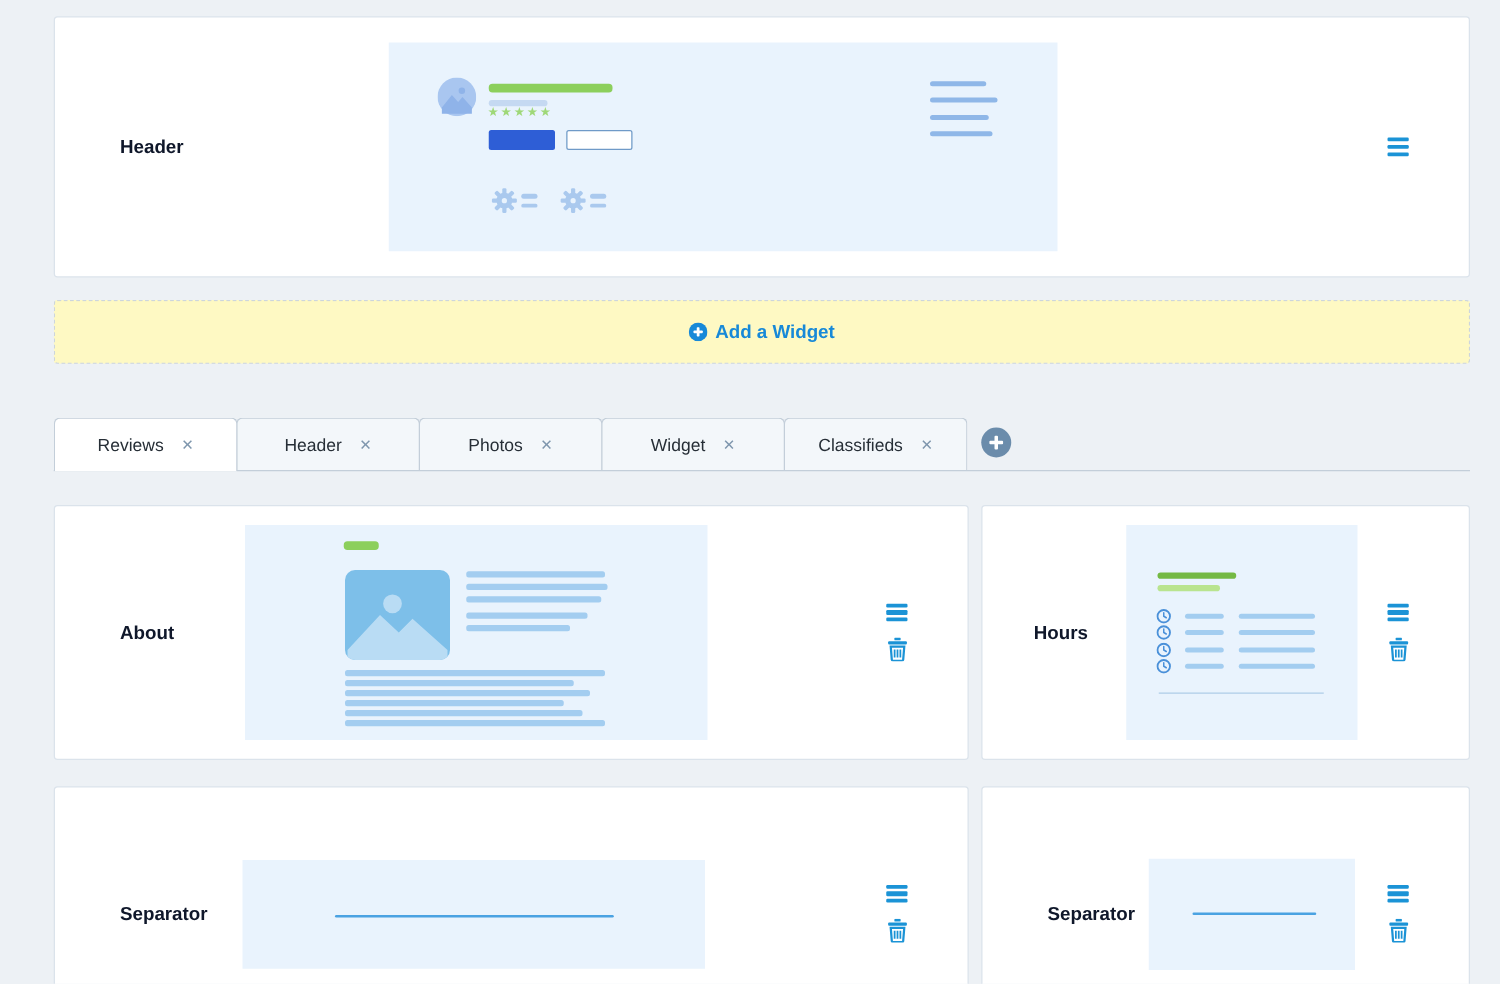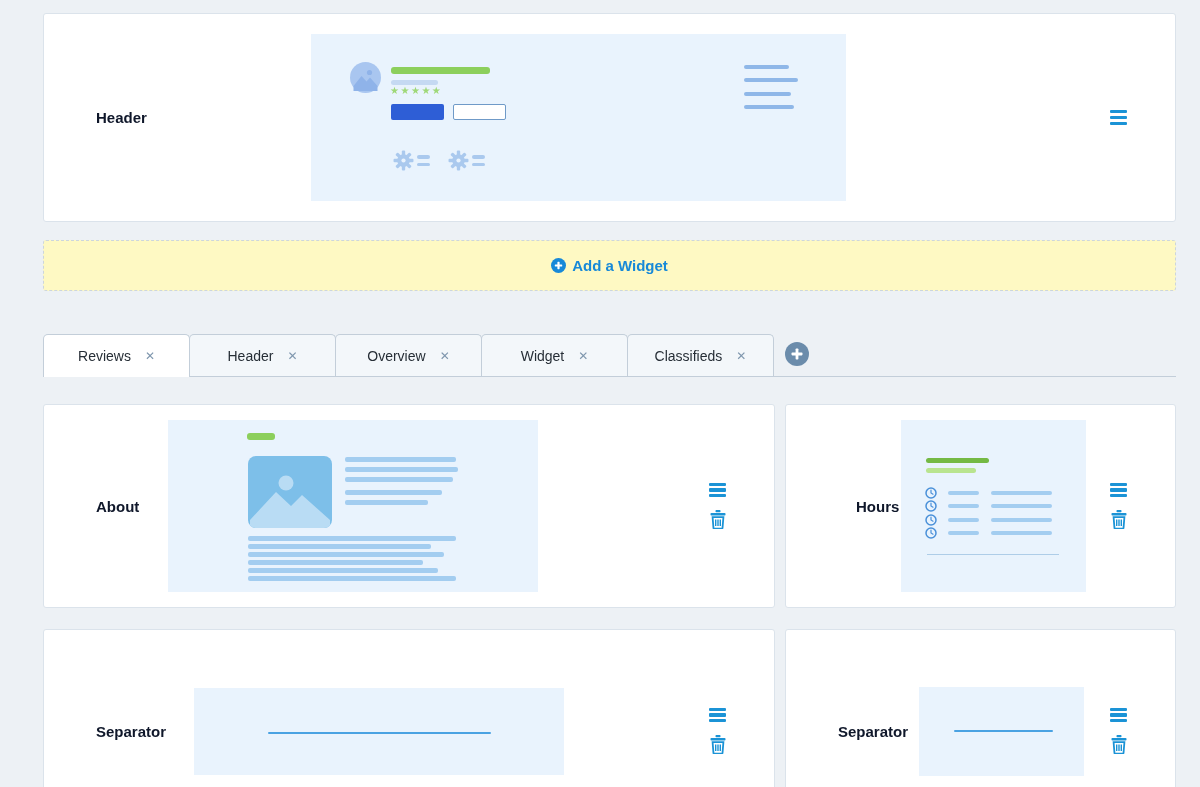--- a/index.html
+++ b/index.html
@@ -23,22 +23,22 @@
   .widget-card { height:204px; }
 
   .w-label {
     padding-left:52px;
     font-size:15px;
     color:#0f172a;
     flex:0 0 auto;
     font-weight:bold;
   }
   .lbl-header { width:267px; }
-  .lbl-about  { width:124px; }
-  .lbl-hours  { width:115px; padding-left:70px; }
+  .lbl-about  { width:152px; }
+  .lbl-hours  { width:115px; padding-left:41px; }
   .lbl-sepl   { width:150px; }
   .lbl-sepr   { width:133px; }
 
   .preview { position:relative; background:#e9f3fd; flex:0 0 auto; }
   .hp  { width:535px; height:167px; }
   .ap  { width:370px; height:172px; }
   .hop { width:185px; height:172px; }
   .spl { width:370px; height:87px; }
   .spr { width:165px; height:89px; }
 
@@ -230,21 +230,21 @@
   <div class="tabs">
     <div class="tab active">
       <span>Reviews</span>
       <span class="tab-close">✕</span>
     </div>
     <div class="tab">
       <span>Header</span>
       <span class="tab-close">✕</span>
     </div>
     <div class="tab">
-      <span>Overview</span>
+      <span>Photos</span>
       <span class="tab-close">✕</span>
     </div>
     <div class="tab">
       <span>Widget</span>
       <span class="tab-close">✕</span>
     </div>
     <div class="tab">
       <span>Classifieds</span>
       <span class="tab-close">✕</span>
     </div>

